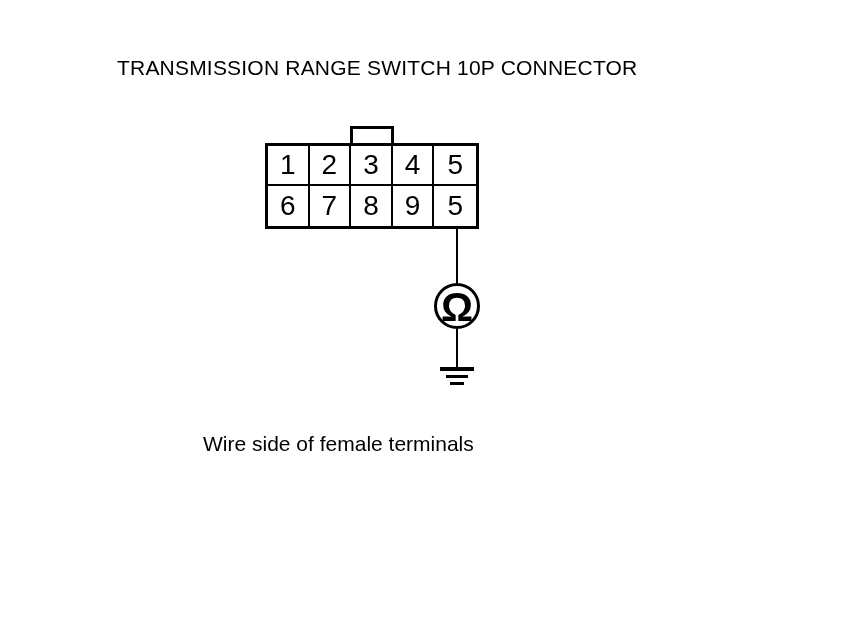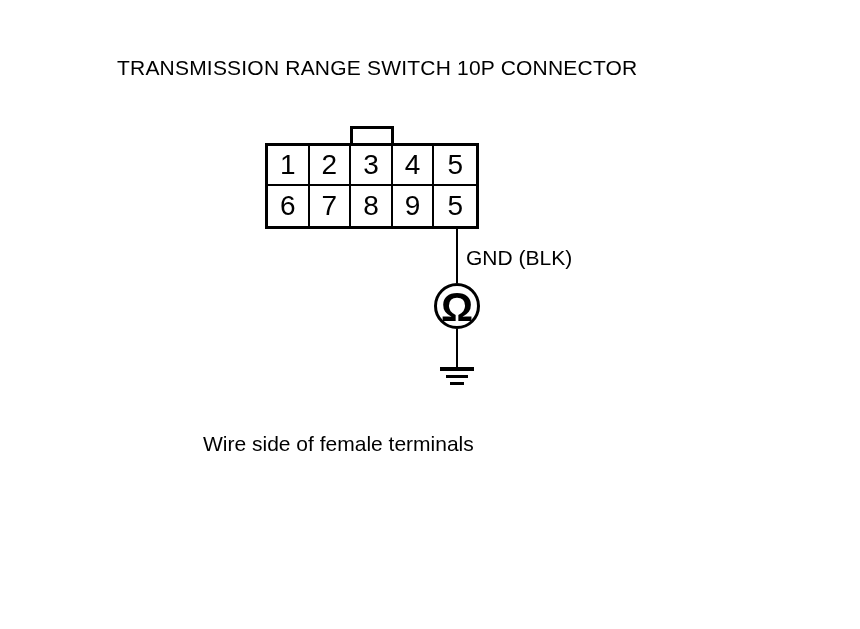--- a/index.html
+++ b/index.html
@@ -149,21 +149,20 @@
     <div class="pin-cell">5</div>
     <div class="pin-cell">6</div>
     <div class="pin-cell">7</div>
     <div class="pin-cell">8</div>
     <div class="pin-cell">9</div>
     <div class="pin-cell">5</div>
   </div>
 
   <div class="abs wire-upper"></div>
 
-  <div class="abs wire-label">GND (BLK)</div>
 
   <div class="abs meter">
     <span class="omega">Ω</span>
   </div>
 
   <div class="abs wire-lower"></div>
 
   <div class="abs ground-bar-1"></div>
   <div class="abs ground-bar-2"></div>
   <div class="abs ground-bar-3"></div>

